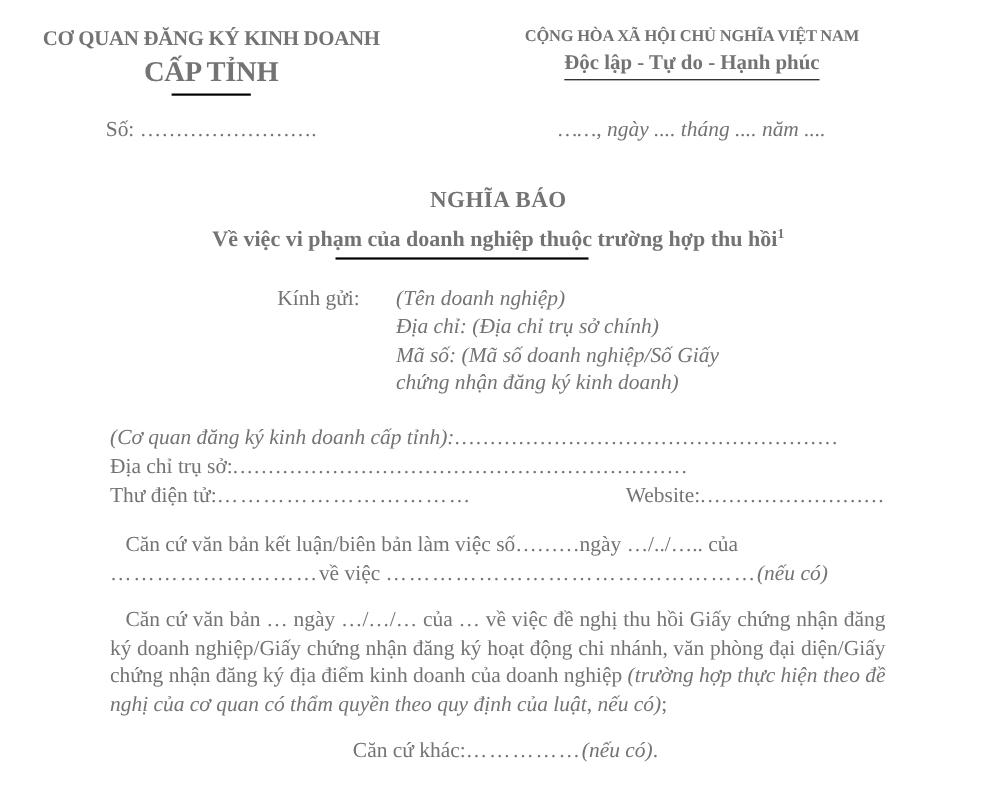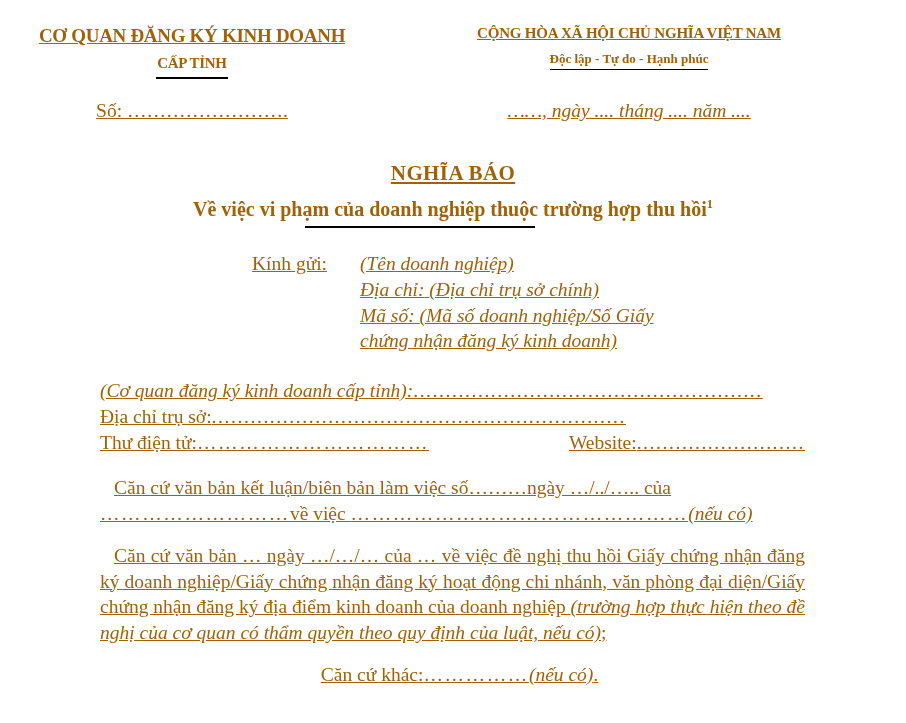--- a/index.html
+++ b/index.html
@@ -7,27 +7,26 @@
     margin: 0;
     padding: 0;
     background: #ffffff;
   }
 
   .page {
     position: relative;
     width: 906px;
     height: 723px;
     background: #ffffff;
-    color: #a16207;
+    color: #737373;
     font-family: "Liberation Serif", "DejaVu Serif", serif;
     font-size: 19.5px;
     line-height: 1.32;
     overflow: hidden;
     box-sizing: border-box;
-    text-decoration: underline;
   }
 
   
   .letterhead {
     display: flex;
     align-items: flex-start;
     padding-top: 24px;
   }
   .lh-col {
     text-align: center;
@@ -43,21 +42,21 @@
 
   .org-name {
     font-weight: bold;
     font-size: 19px;
     letter-spacing: -0.3px;
     line-height: 1.3;
     white-space: nowrap;
   }
   .org-name-2 {
     font-weight: bold;
-    font-size: 15px;
+    font-size: 26px;
     letter-spacing: -0.3px;
     line-height: 1.3;
     display: inline-block;
     position: relative;
   }
   .rule-short {
     width: 72px;
     height: 1.6px;
     background: #000;
     margin: 3px auto 0 auto;
@@ -65,21 +64,21 @@
 
   .nation-name {
     font-weight: bold;
     font-size: 15px;
     letter-spacing: -0.2px;
     line-height: 1.3;
     white-space: nowrap;
   }
   .motto {
     font-weight: bold;
-    font-size: 13px;
+    font-size: 19px;
     line-height: 1.3;
     margin-top: 2px;
     display: inline-block;
     border-bottom: 1.6px solid #000;
     padding-bottom: 2px;
   }
 
   
   .meta-row {
     display: flex;

